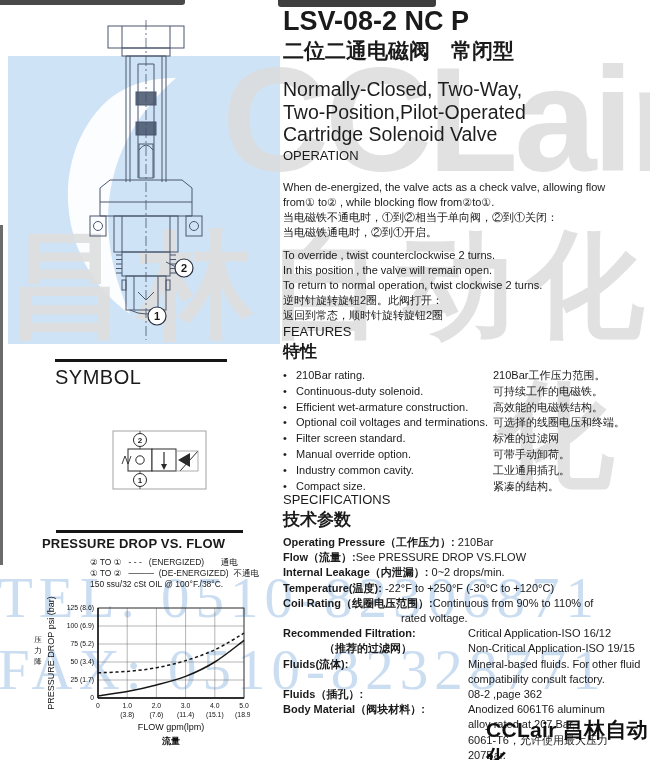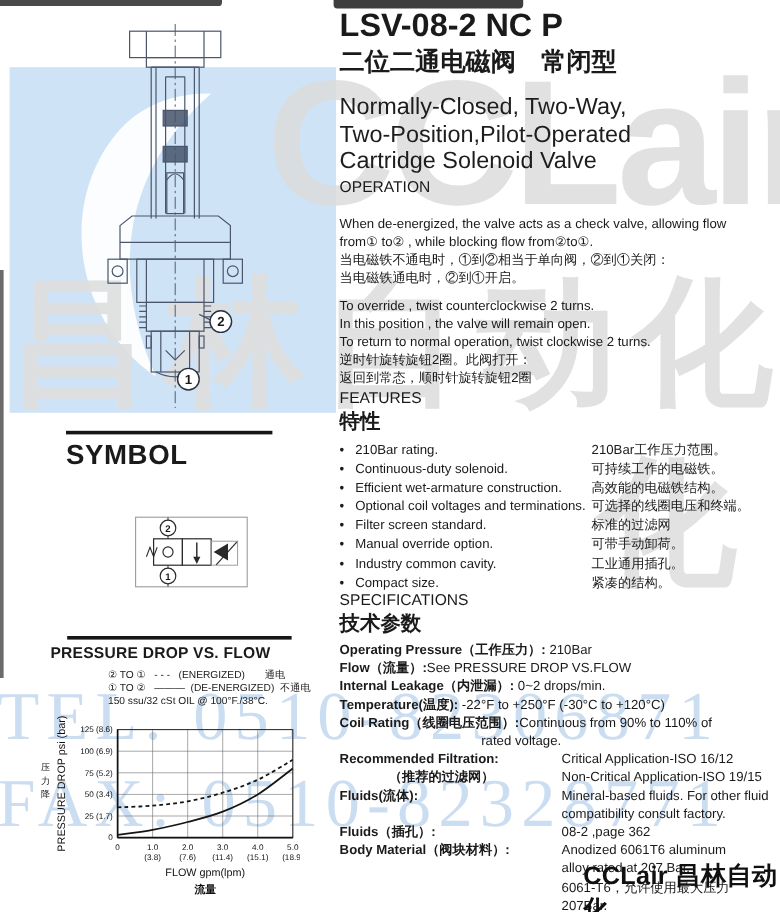--- a/index.html
+++ b/index.html
@@ -16,21 +16,21 @@
   .scan{position:absolute;background:#1c1c1c;z-index:3}
   .scan1{left:0;top:0;width:185px;height:5px;opacity:.8;border-radius:0 0 3px 0}
   .scan2{left:278px;top:0;width:158px;height:7px;opacity:.85;border-radius:0 0 3px 3px}
   .scan3{left:0;top:225px;width:3px;height:340px;opacity:.65}
   
   .abs{position:absolute;z-index:2}
   .valve-svg{left:38px;top:6px}
   .rule{background:#161616;height:3px}
   .rule1{left:55px;top:359px;width:172px}
   .rule2{left:56px;top:530px;width:187px}
-  .symbol-h{left:55px;top:366px;font-size:23px;font-weight:bold;letter-spacing:.5px}
+  .symbol-h{left:55px;top:366px;font-size:20px;font-weight:normal;letter-spacing:.5px}
   .symbol-svg{left:112px;top:427px}
   .chart-title{left:42px;top:536px;width:210px;text-align:left;font-size:13px;font-weight:bold;letter-spacing:.2px}
   .legend{left:90px;top:557px;font-size:8.5px;line-height:11px}
   .lg{white-space:pre}
   .chart-svg{left:30px;top:592px}
   
   .rcol{position:absolute;left:283px;top:6px;width:364px;z-index:2}
   .blk{position:absolute;left:0}
   .hdr{top:0}
   .model{font-size:27px;font-weight:bold;line-height:30px}

